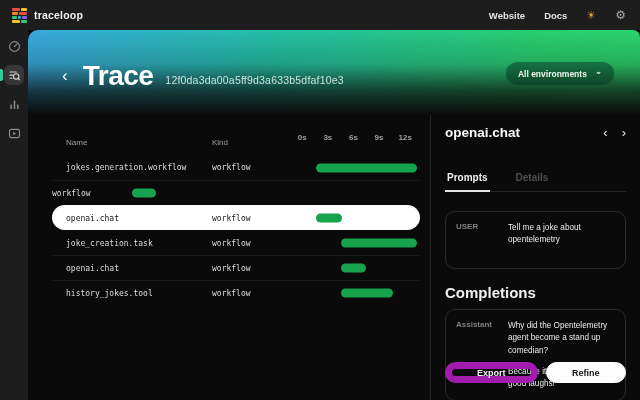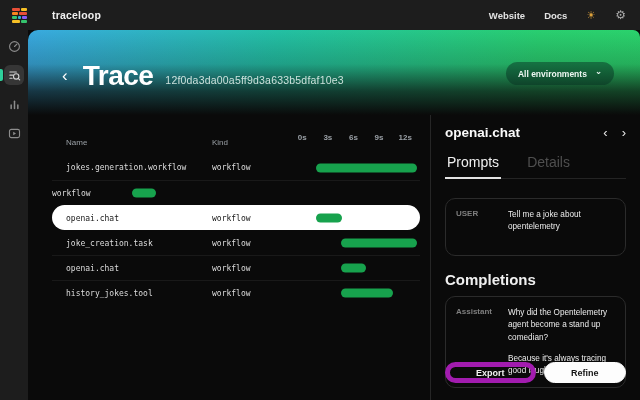--- a/index.html
+++ b/index.html
@@ -9,21 +9,21 @@
     font-family:"Liberation Sans","DejaVu Sans",sans-serif;
     color:#e5e5e5;
     position:relative;
   }
   
   .topbar {
     position:absolute; top:0; left:0; right:0; height:30px;
     background:#1d1d1d; display:flex; align-items:center;
     padding:0 14px 0 12px; z-index:5;
   }
-  .brand { display:flex; align-items:center; gap:25px; }
+  .brand { display:flex; align-items:center; gap:7px; }
   .logo { width:15px; height:15px; display:flex; flex-direction:column; gap:1px; }
   .logo .lrow { display:flex; gap:1px; flex:1; }
   .logo .seg { border-radius:1px; }
   .brand-name { font-size:10.5px; font-weight:700; color:#f0f0f0; letter-spacing:.2px; }
   .topbar-right { margin-left:auto; display:flex; align-items:center; gap:19px; }
   .toplink { font-size:9.5px; color:#e3e3e3; font-weight:600; cursor:pointer; }
   .sun { color:#dda23c; font-size:11px; cursor:pointer; line-height:1; }
   .gear { color:#a9a9a9; font-size:12px; cursor:pointer; line-height:1; }
   
   .sidebar {
@@ -89,38 +89,38 @@
   
   .panel {
     width:210px; border-left:1px solid #262626; position:relative;
     padding:10px 14px 0 14px; display:flex; flex-direction:column;
   }
   .panel-head { display:flex; align-items:center; }
   .panel-title { font-size:13.5px; font-weight:700; color:#fafafa; }
   .pager { margin-left:auto; display:flex; gap:14px; }
   .pager .pg { color:#e8e8e8; font-size:13px; line-height:1; cursor:pointer; }
   .tabs { display:flex; gap:24px; margin-top:10px; border-bottom:1px solid #242424; }
-  .tab { font-size:14px; font-weight:400; padding:4px 2px 7px; cursor:pointer; color:#4f4f4f; }
+  .tab { font-size:10px; font-weight:700; padding:4px 2px 7px; cursor:pointer; color:#4f4f4f;margin-top:18px; }
   .tab.active { color:#f0f0f0; border-bottom:2px solid #e3e3e3; margin-bottom:-1px; }
   .msg-box {
     margin-top:14px; border:1px solid #2b2b2b; border-radius:10px;
     padding:10px 10px; display:flex; gap:10px; align-items:flex-start;
   }
   .msg-box.user { min-height:58px;margin-top:19px; }
   .role { width:42px; flex:none; font-size:8px; color:#7f7f7f; font-weight:600; }
   .msg-text { font-size:8.2px; color:#ececec; line-height:1.5; display:flex; flex-direction:column; gap:9px; }
   .section-h { margin-top:15px; font-size:15px; font-weight:700; color:#f0f0f0; }
   .msg-box.assistant { margin-top:8px; }
   .actions { position:absolute; left:14px; right:14px; bottom:17px; display:flex; gap:8px; }
   .btn {
     flex:1; height:21px; border-radius:11px; font-size:9px; font-weight:700;
     display:flex; align-items:center; justify-content:center; cursor:pointer;
     font-family:"Liberation Sans",sans-serif;
   }
-  .btn.outline { border:5px solid #a21caf; color:#f2f2f2; background:transparent; }
+  .btn.outline { border:7px solid #a21caf; color:#f2f2f2; background:transparent; }
   .btn.solid { background:#fdfdfd; color:#141414; border:1px solid #fdfdfd; }
 </style>
 </head>
 <body>
 
 <div class="topbar">
   <div class="brand">
     <div class="logo">
       <div class="lrow">
           <span class="seg" style="flex:5;background:#e94f37"></span>

